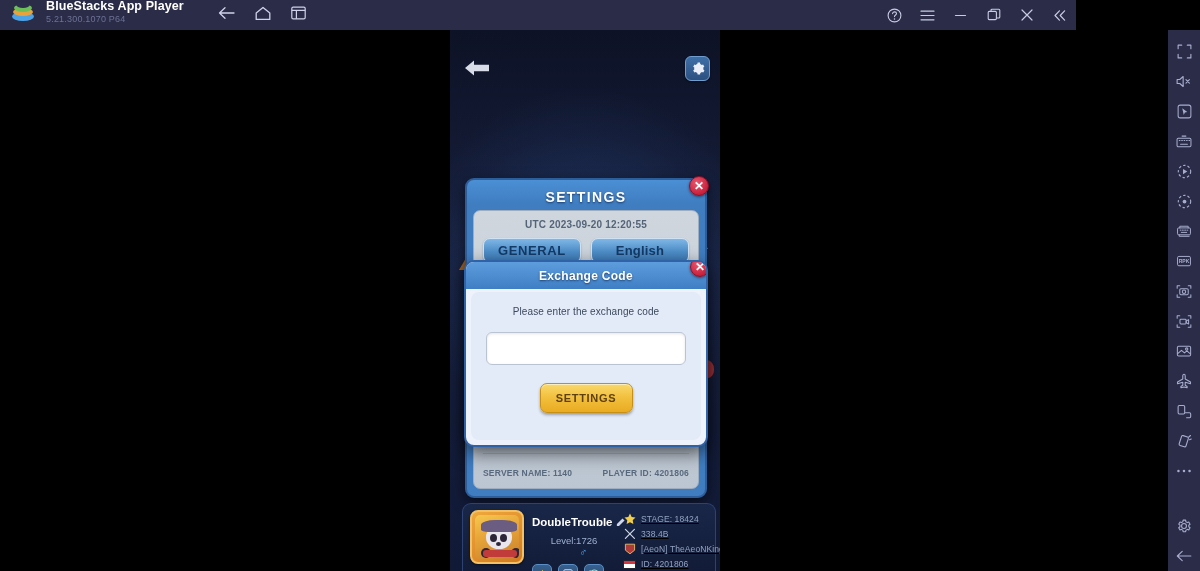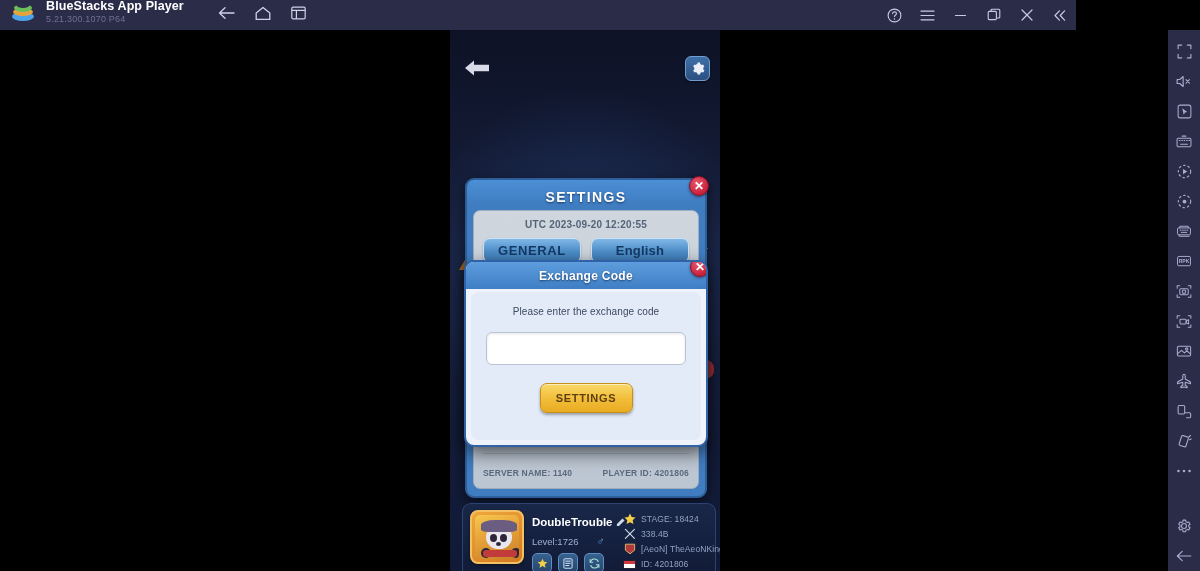--- a/index.html
+++ b/index.html
@@ -190,31 +190,31 @@
   .av-eye { position:absolute; width:7px; height:8px; background:#2d2638; border-radius:50%; top:19px; }
   .av-eye.l { left:15px; } .av-eye.r { left:25px; }
   .av-nose { position:absolute; left:21px; top:27px; width:5px; height:4px; background:#2d2638; border-radius:50%; }
   .av-paw { position:absolute; width:10px; height:10px; background:#2d2638; border-radius:50%; top:33px; }
   .av-paw.l { left:6px; } .av-paw.r { left:36px; }
   .av-scarf { position:absolute; left:8px; bottom:2px; width:34px; height:7px; background:#c23b3b; border-radius:3px; }
 
   .pinfo { flex:none; width:92px; padding-left:8px; }
   .pname-row { display:flex; align-items:center; gap:3px; margin-top:3px; }
   .pname { color:#ffffff; font-size:11.5px; font-weight:bold; }
-  .plevel-row { display:flex; align-items:center; margin-top:4px; }
+  .plevel-row { display:flex; align-items:center; margin-top:4px;flex-direction:column; }
   .plevel { color:#9fb0d0; font-size:9.5px; }
   .gender { color:#5aa7f0; font-size:11px; margin-left:18px; }
   .pbtns { display:flex; gap:6px; margin-top:6px; }
   .pbtn {
     width:20px; height:20px; border-radius:5px;
     background:linear-gradient(180deg,#38618f,#26456c); border:1px solid #5b8ec4;
     display:flex; align-items:center; justify-content:center;
   }
 
-  .pstats { flex:1; padding-left:7px; padding-top:2px; }
+  .pstats { flex:1; padding-left:7px; padding-top:2px;text-decoration:underline; }
   .stat-row { display:flex; align-items:center; gap:5px; height:14px; margin-bottom:1px; }
   .stat-ico { width:13px; height:13px; flex:none; display:flex; align-items:center; justify-content:center; }
   .stat-txt { color:#93a3c2; font-size:8.5px; white-space:nowrap; letter-spacing:.1px; }
   .flag { width:13px; height:9px; background:#fff; border:1px solid #223; position:relative; }
   .flag:before { content:""; position:absolute; left:0; top:0; width:100%; height:50%; background:#d4373f; }
 </style>
 </head>
 <body>
 
 <div id="root">

